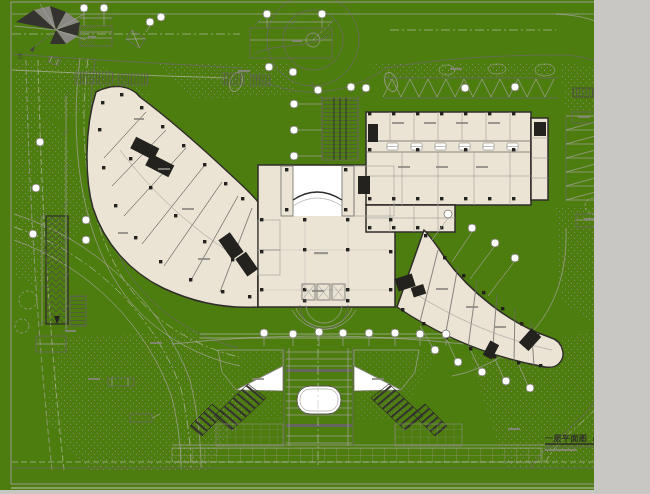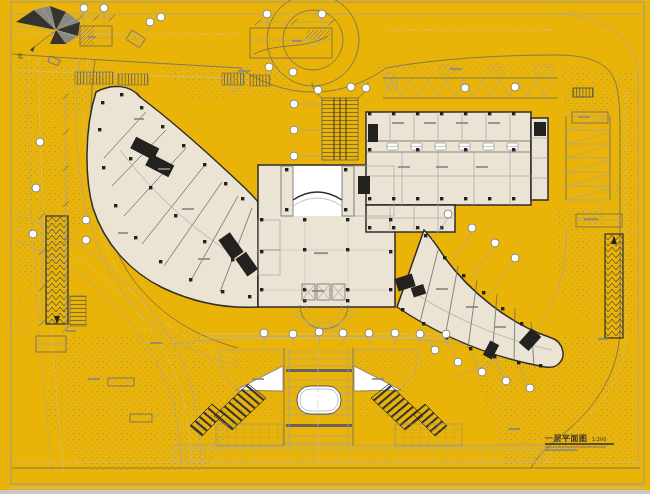--- a/index.html
+++ b/index.html
@@ -1,16 +1,16 @@
 <!DOCTYPE html>
 <html><head>
 <meta charset="utf-8">
 <style>
   html,body{margin:0;padding:0;background:#c8c7c3;}
-  .page{position:relative;width:650px;height:494px;background:#eab308;overflow:hidden;
+  .page{position:relative;width:594px;height:494px;background:#4d7c0f;overflow:hidden;
         font-family:"DejaVu Sans",sans-serif;}
   svg{display:block}
   .sD{stroke:#2f2d2a;stroke-width:1.3;fill:none}
   .sM{stroke:#6b6964;stroke-width:.8;fill:none}
   .sL{stroke:#a7a5a0;stroke-width:.7;fill:none}
   .sXL{stroke:#c6c4bf;stroke-width:.6;fill:none}
   .bld{fill:#ebe4d5;stroke:#2f2d2a;stroke-width:1.5}
   .core{fill:#23221f;stroke:none}
   .wht{fill:#ffffff}
   .t{fill:#8a8882;opacity:.85}

